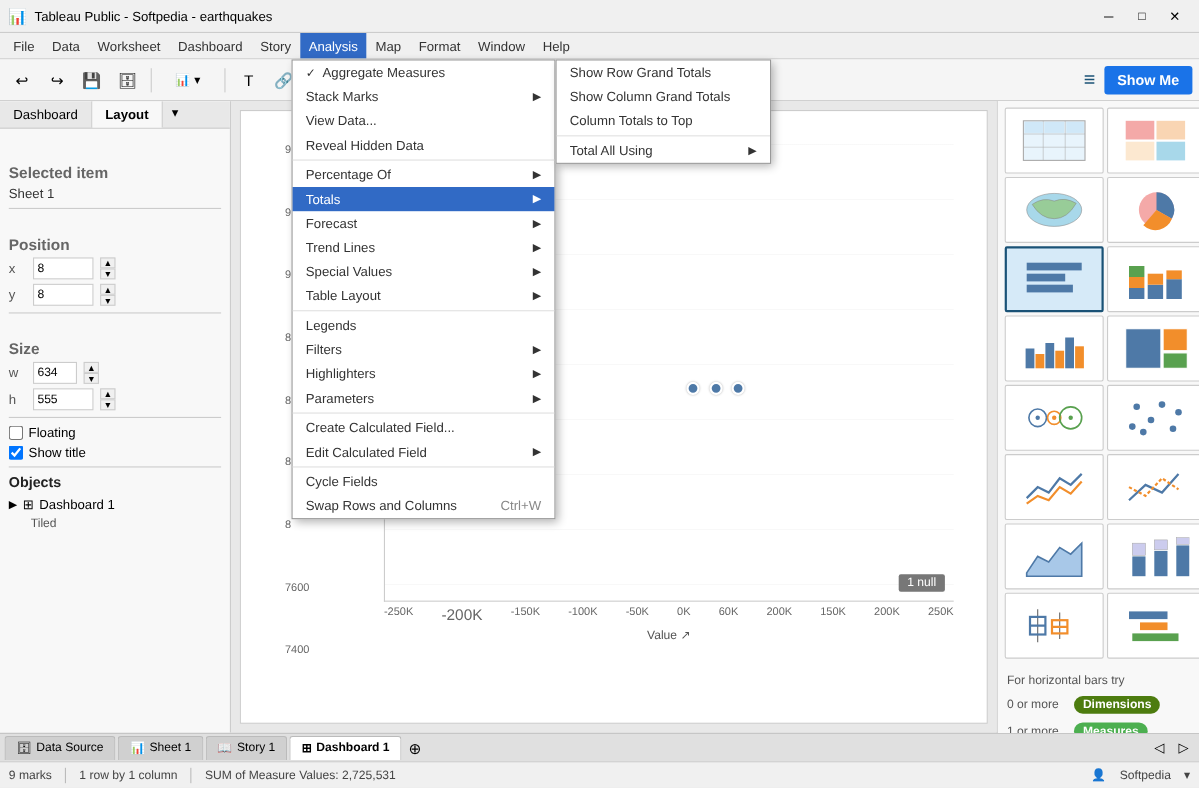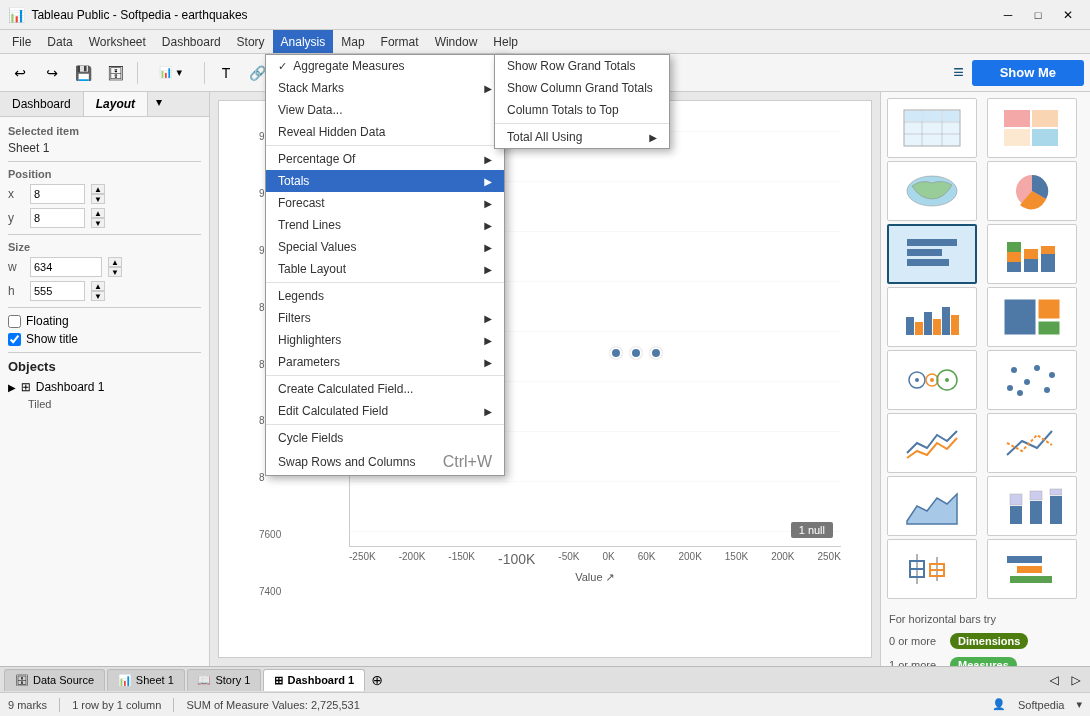--- a/index.html
+++ b/index.html
@@ -52,21 +52,21 @@
       border: 1px solid transparent;
       border-radius: 2px;
       cursor: pointer;
       font-size: 14px;
     }
     .tb-sep { width: 1px; height: 22px; background: #ccc; margin: 0 3px; }
     .tb-spacer { flex: 1; }
     .show-me-btn {
       background: #1a73e8;
       color: white;
-      padding: 4px 28px;
+      padding: 4px 12px;
       border-radius: 3px;
       font-size: 13px;
       font-weight: 600;
       cursor: pointer;
       display: flex;
       align-items: center;
       gap: 6px;
       border: none;
       height: 26px;
     }
@@ -93,24 +93,23 @@
     }
     .left-tab {
       padding: 5px 12px;
       font-size: 12px;
       cursor: pointer;
       border-right: 1px solid #ccc;
     }
     .left-tab.active {
       background: #f8f8f8;
       font-weight: 600;
-      font-style: italic;
     }
     .left-panel-content { padding: 8px; flex: 1; overflow-y: auto; }
-    .panel-section-label { font-size: 11px; color: #666; margin-bottom: 4px; margin-top: 0; font-weight: 600; }
+    .panel-section-label { font-size: 14px; color: #666; margin-bottom: 4px; margin-top: 24px; font-weight: 600; }
     .panel-field { font-size: 12px; color: #333; margin-bottom: 3px; }
     .panel-row { display: flex; align-items: center; gap: 6px; margin-bottom: 4px; }
     .panel-label { font-size: 12px; color: #555; width: 16px; }
     .panel-input {
       width: 70px; height: 20px;
       border: 1px solid #ccc;
       font-size: 11px;
       padding: 0 3px;
       background: white;
     }
@@ -132,21 +131,21 @@
     .chart-container {
       position: absolute;
       top: 8px; left: 8px;
       right: 8px; bottom: 8px;
       background: white;
       border: 1px solid #ccc;
     }
 
     
     #right-panel {
-      width: 210px;
+      width: 184px;
       background: #f8f8f8;
       border-left: 1px solid #ccc;
       overflow-y: auto;
     }
     .show-me-grid {
       padding: 6px;
       display: grid;
       grid-template-columns: 1fr 1fr;
       gap: 3px;
     }
@@ -227,27 +226,27 @@
       font-size: 12px;
       cursor: pointer;
       color: #333;
       position: relative;
     }
     .menu-option:hover, .menu-option.active-sub { background: #316AC5; color: white; }
     .menu-option.checked::before { content: '✓'; margin-right: 6px; font-size: 11px; }
     .menu-option .arrow { margin-left: auto; font-size: 10px; }
     .menu-option.grayed { color: #aaa; cursor: default; }
     .menu-divider { height: 1px; background: #e0e0e0; margin: 2px 0; }
-    .menu-option .shortcut { margin-left: auto; font-size: 16px; color: #888; }
+    .menu-option .shortcut { margin-left: auto; font-size: 12px; color: #888; }
 
     
     #totals-submenu {
       position: absolute;
-      top: 54px; left: 494px;
-      width: 176px;
+      top: 54px; left: 505px;
+      width: 196px;
       background: white;
       border: 1px solid #999;
       box-shadow: 3px 3px 8px rgba(0,0,0,0.3);
       z-index: 101;
     }
   </style>
 </head>
 <body>
 
 <div id="titlebar">
@@ -330,21 +329,21 @@
           <div class="spin-btn">▲</div>
           <div class="spin-btn">▼</div>
         </div>
       </div>
 
       <div class="panel-divider"></div>
 
       <div class="panel-section-label">Size</div>
       <div class="panel-row">
         <span class="panel-label">w</span>
-        <input class="panel-input" type="text" value="634" style="width: 72px;">
+        <input class="panel-input" type="text" value="634" style="width: 40px;">
         <div class="panel-spin">
           <div class="spin-btn">▲</div>
           <div class="spin-btn">▼</div>
         </div>
       </div>
       <div class="panel-row">
         <span class="panel-label">h</span>
         <input class="panel-input" type="text" value="555" style="width: 55px;">
         <div class="panel-spin">
           <div class="spin-btn">▲</div>
@@ -406,23 +405,23 @@
           <div style="position:absolute; bottom:45%; left:57%; width:12px; height:12px; border-radius:50%; background:#4e79a7; border:2px solid white; box-shadow:0 0 2px rgba(0,0,0,0.3);"></div>
           <div style="position:absolute; bottom:45%; left:61%; width:12px; height:12px; border-radius:50%; background:#4e79a7; border:2px solid white; box-shadow:0 0 2px rgba(0,0,0,0.3);"></div>
 
           <div style="position:absolute; bottom:8px; right:8px; background:#777; color:white; padding:2px 8px; font-size:11px; border-radius:2px;">
             <span>1 null</span>
           </div>
         </div>
 
         <div style="margin-left:40px; display:flex; justify-content:space-between; margin-top:4px;">
           <span style="font-size:10px; color:#666;">-250K</span>
-          <span style="font-size:10px; color:#666;">-200K</span>
+          <span style="font-size:14px; color:#666;">-200K</span>
           <span style="font-size:10px; color:#666;">-150K</span>
-          <span style="font-size:14px; color:#666;">-100K</span>
+          <span style="font-size:10px; color:#666;">-100K</span>
           <span style="font-size:10px; color:#666;">-50K</span>
           <span style="font-size:10px; color:#666;">0K</span>
           <span style="font-size:10px; color:#666;">60K</span>
           <span style="font-size:10px; color:#666;">200K</span>
           <span style="font-size:10px; color:#666;">150K</span>
           <span style="font-size:10px; color:#666;">200K</span>
           <span style="font-size:10px; color:#666;">250K</span>
         </div>
 
         <div style="text-align:center; font-size:11px; color:#555; margin-top:4px; margin-left:40px;">

